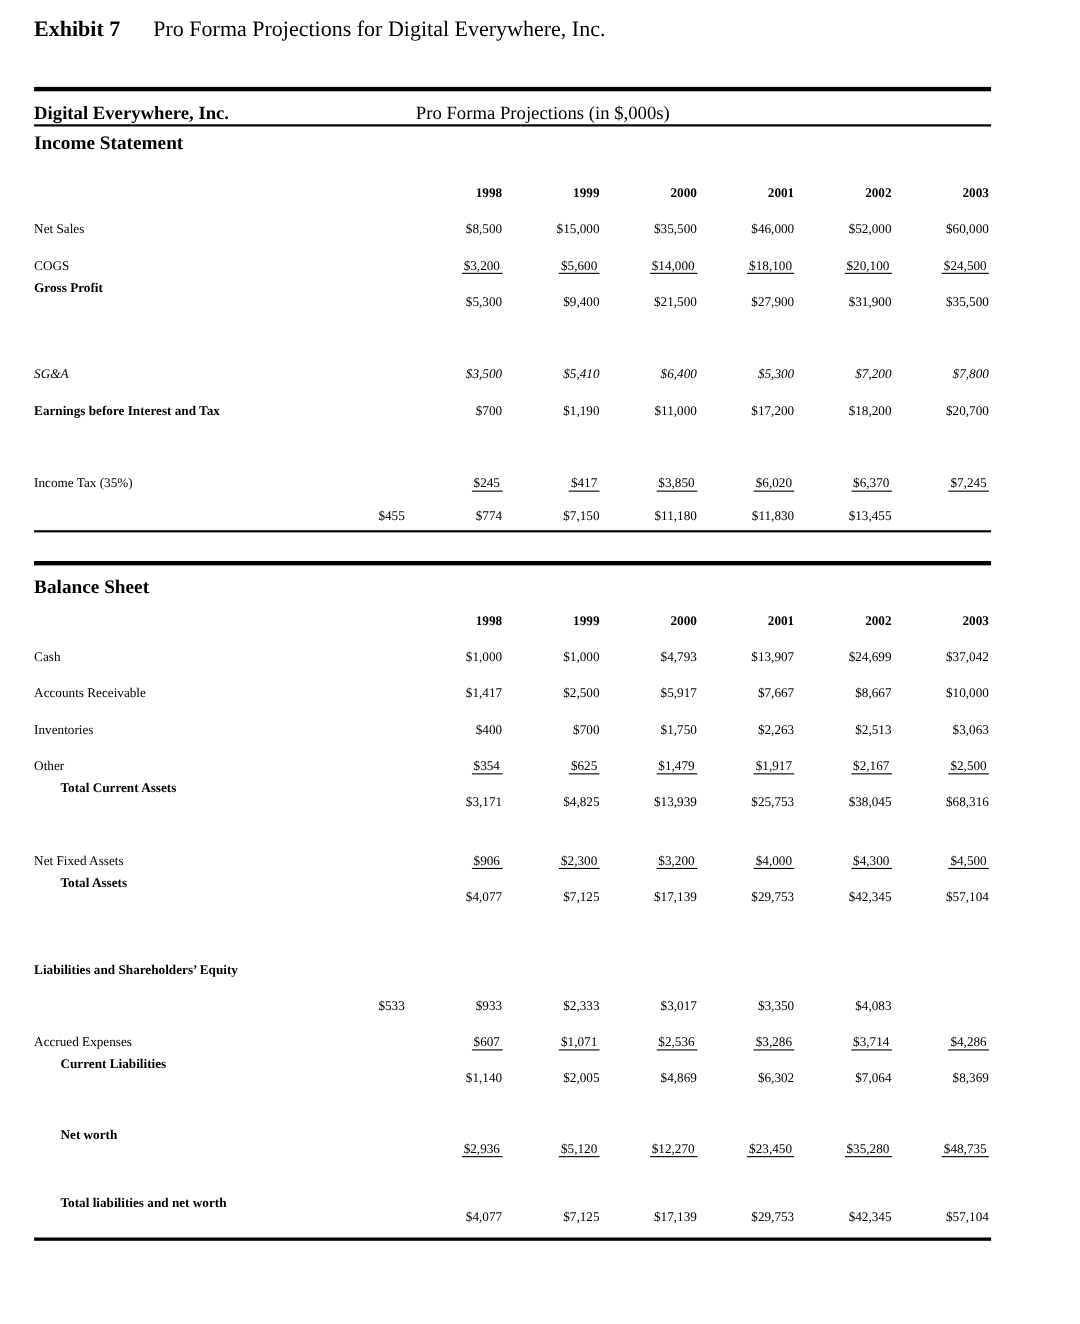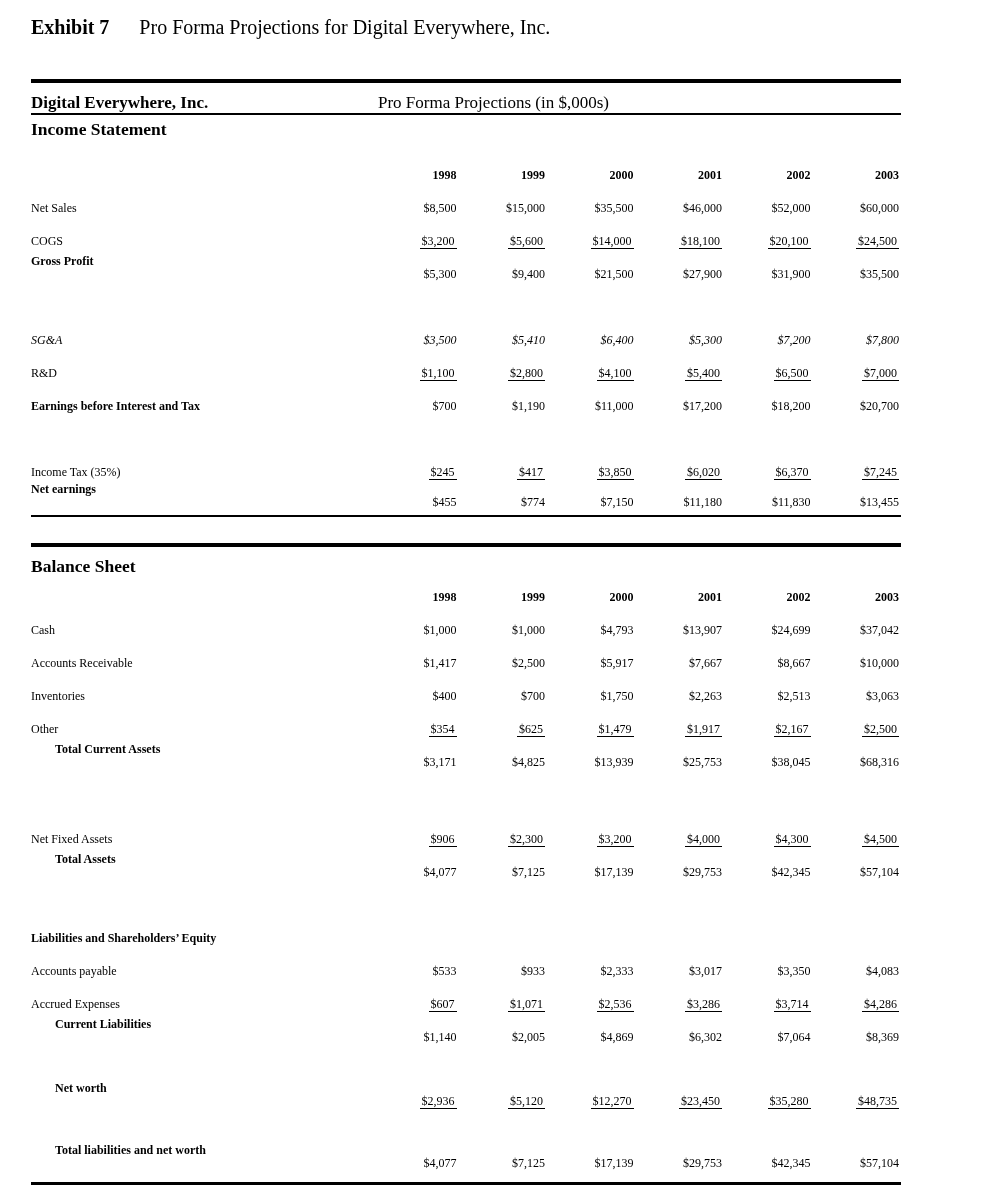--- a/index.html
+++ b/index.html
@@ -102,48 +102,38 @@
       <div class="fin-row" style="margin-top: 33px; font-style: italic;">
         <div class="cell label">SG&amp;A</div>
         <div class="cell num">$3,500</div>
         <div class="cell num">$5,410</div>
         <div class="cell num">$6,400</div>
         <div class="cell num">$5,300</div>
         <div class="cell num">$7,200</div>
         <div class="cell num">$7,800</div>
       </div>
       <div class="fin-row">
-        <div class="cell label">R&amp;D</div>
-        <div class="cell num"><span class="u">$1,100</span></div>
-        <div class="cell num"><span class="u">$2,800</span></div>
-        <div class="cell num"><span class="u">$4,100</span></div>
-        <div class="cell num"><span class="u">$5,400</span></div>
-        <div class="cell num"><span class="u">$6,500</span></div>
-        <div class="cell num"><span class="u">$7,000</span></div>
-      </div>
-      <div class="fin-row">
         <div class="cell label bold">Earnings before Interest and Tax</div>
         <div class="cell num">$700</div>
         <div class="cell num">$1,190</div>
         <div class="cell num">$11,000</div>
         <div class="cell num">$17,200</div>
         <div class="cell num">$18,200</div>
         <div class="cell num">$20,700</div>
       </div>
       <div class="fin-row" style="margin-top: 33px;">
         <div class="cell label">Income Tax (35%)</div>
         <div class="cell num"><span class="u">$245</span></div>
         <div class="cell num"><span class="u">$417</span></div>
         <div class="cell num"><span class="u">$3,850</span></div>
         <div class="cell num"><span class="u">$6,020</span></div>
         <div class="cell num"><span class="u">$6,370</span></div>
         <div class="cell num"><span class="u">$7,245</span></div>
       </div>
       <div class="fin-row raised tight rule-after">
-        <div class="cell label bold">Net earnings</div>
         <div class="cell num">$455</div>
         <div class="cell num">$774</div>
         <div class="cell num">$7,150</div>
         <div class="cell num">$11,180</div>
         <div class="cell num">$11,830</div>
         <div class="cell num">$13,455</div>
       </div>
     </div>
 
   <div class="rule mid"></div>
@@ -198,21 +188,21 @@
       </div>
       <div class="fin-row raised">
         <div class="cell label bold indent">Total Current Assets</div>
         <div class="cell num">$3,171</div>
         <div class="cell num">$4,825</div>
         <div class="cell num">$13,939</div>
         <div class="cell num">$25,753</div>
         <div class="cell num">$38,045</div>
         <div class="cell num">$68,316</div>
       </div>
-      <div class="fin-row" style="margin-top: 44px;">
+      <div class="fin-row" style="margin-top: 20px;">
         <div class="cell label">Net Fixed Assets</div>
         <div class="cell num"><span class="u">$906</span></div>
         <div class="cell num"><span class="u">$2,300</span></div>
         <div class="cell num"><span class="u">$3,200</span></div>
         <div class="cell num"><span class="u">$4,000</span></div>
         <div class="cell num"><span class="u">$4,300</span></div>
         <div class="cell num"><span class="u">$4,500</span></div>
       </div>
       <div class="fin-row raised">
         <div class="cell label bold indent">Total Assets</div>
@@ -220,21 +210,20 @@
         <div class="cell num">$7,125</div>
         <div class="cell num">$17,139</div>
         <div class="cell num">$29,753</div>
         <div class="cell num">$42,345</div>
         <div class="cell num">$57,104</div>
       </div>
       <div class="fin-row" style="margin-top: 33px;">
         <div class="cell label bold">Liabilities and Shareholders’ Equity</div>
       </div>
       <div class="fin-row">
-        <div class="cell label">Accounts payable</div>
         <div class="cell num">$533</div>
         <div class="cell num">$933</div>
         <div class="cell num">$2,333</div>
         <div class="cell num">$3,017</div>
         <div class="cell num">$3,350</div>
         <div class="cell num">$4,083</div>
       </div>
       <div class="fin-row">
         <div class="cell label">Accrued Expenses</div>
         <div class="cell num"><span class="u">$607</span></div>

